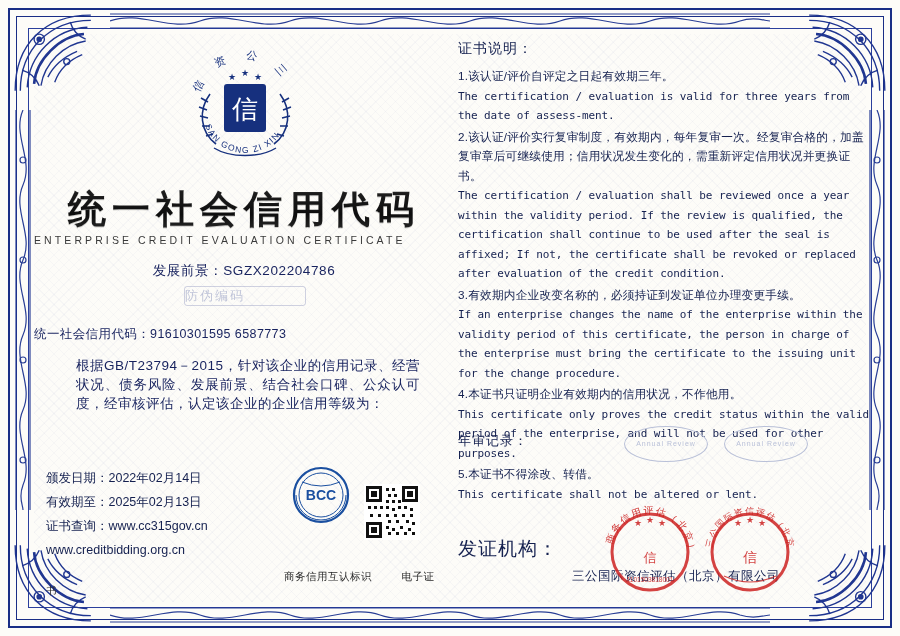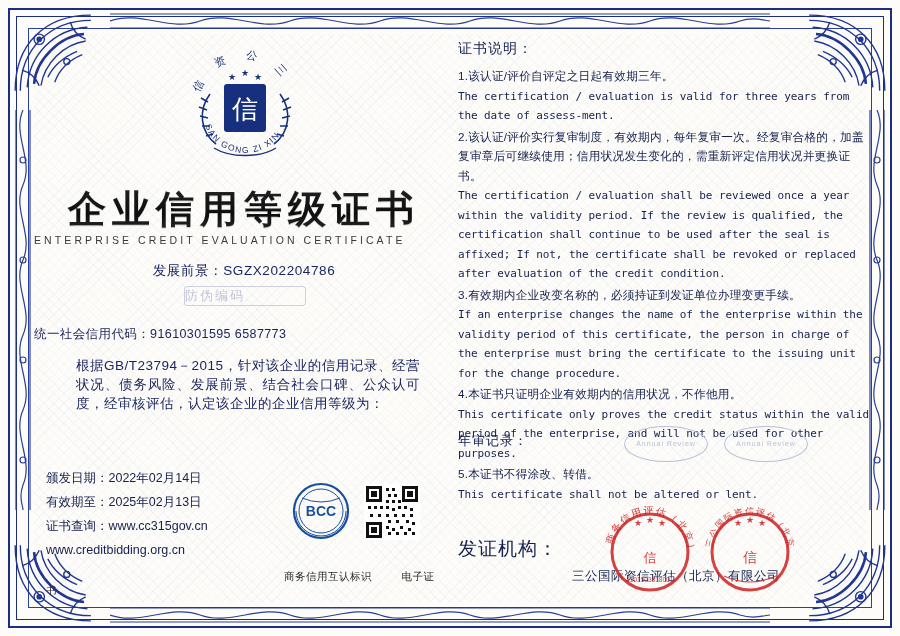--- a/index.html
+++ b/index.html
@@ -109,21 +109,21 @@
   .fields{position:absolute;left:12px;bottom:40px;width:240px;font-size:12.5px;color:#14204f;line-height:24px;}
   .fields div{white-space:nowrap;}
   .url{color:#14204f;}
   .foot-note{
     position:absolute;left:12px;bottom:4px;width:400px;
     font-size:10.5px;color:#2a2a2a;letter-spacing:.5px;
   }
   .foot-note span{margin-right:26px;}
   
   .bcc{
-    position:absolute;left:258px;bottom:62px;width:58px;height:58px;
+    position:absolute;left:258px;bottom:78px;width:58px;height:58px;
   }
   .qr{
     position:absolute;left:330px;bottom:62px;width:56px;height:56px;
   }
 
   
   .rt-title{font-size:14px;color:#14204f;letter-spacing:1px;margin-bottom:8px;}
   .rt-body{font-size:11.7px;color:#14204f;line-height:19.5px;letter-spacing:.2px;}
   .rt-body p{margin:0 0 1px 0;}
   .rt-en{font-family:"DejaVu Sans Mono","Liberation Mono",monospace;font-size:11px;letter-spacing:-.1px;}
@@ -304,21 +304,21 @@
             <text x="78" y="32" font-size="9" text-anchor="middle">★</text>
           </g>
 
           <text font-size="8.5" fill="#16307e" letter-spacing="1.3" font-family="Liberation Sans, sans-serif">
             <textPath href="#arcBot" startOffset="12%">SAN GONG ZI XIN</textPath>
           </text>
           <path d="M34 100 C50 110 80 110 96 100" fill="none" stroke="#16307e" stroke-width="1.4"></path>
         </svg>
       </div>
 
-      <div class="title-cn">企业信用等级证书</div>
+      <div class="title-cn">统一社会信用代码</div>
       <div class="title-en">ENTERPRISE CREDIT EVALUATION CERTIFICATE</div>
       <div class="cert-no">发展前景：SGZX202204786</div>
       <div class="ghost">防伪编码</div>
       <div class="uscc">统一社会信用代码：91610301595 6587773</div>
       <div class="para">根据GB/T23794－2015，针对该企业的信用记录、经营状况、债务风险、发展前景、结合社会口碑、公众认可度，经审核评估，认定该企业的企业信用等级为：</div>
 
       <div class="fields">
         <div><span>颁发日期：</span><span>2022年02月14日</span></div>
         <div><span>有效期至：</span><span>2025年02月13日</span></div>
         <div><span>证书查询：</span><span class="url">www.cc315gov.cn</span></div>

